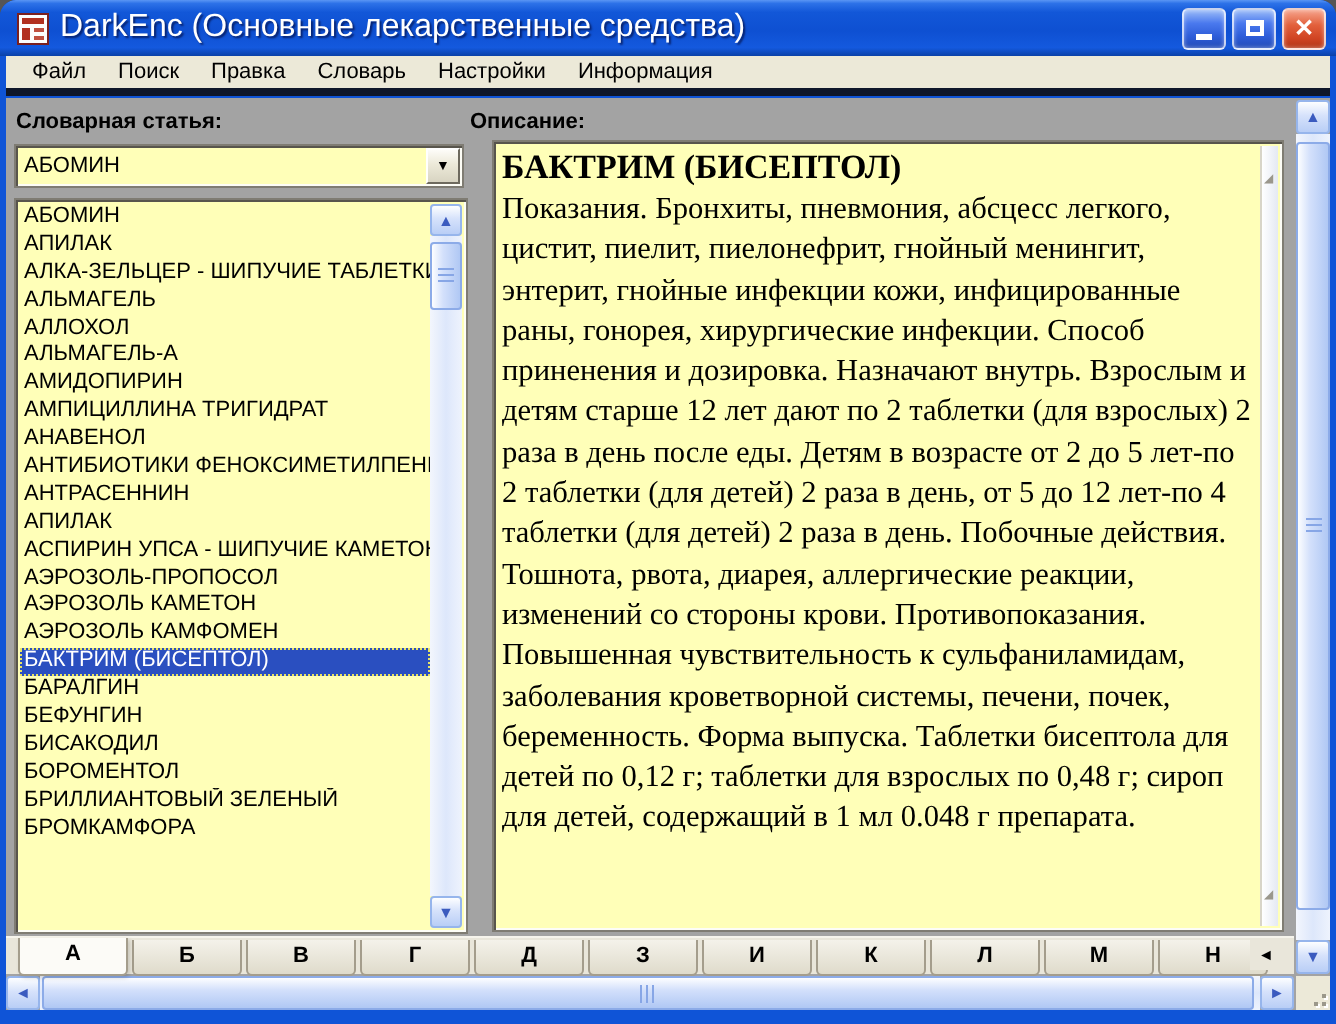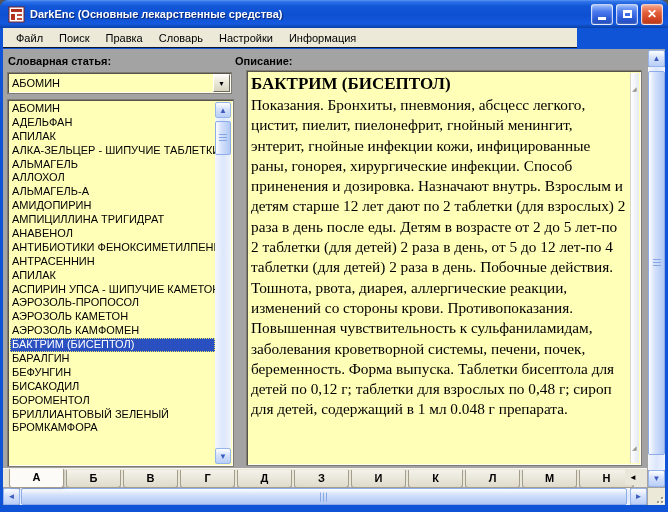--- a/index.html
+++ b/index.html
@@ -12,21 +12,21 @@
   }
   
   .titlebar{
     position:absolute;left:0;top:0;width:668px;height:28px;
     background:linear-gradient(180deg,#5a96f4 0%,#2d72e8 6%,#1257d8 22%,#0e50d2 55%,#1459de 85%,#0a41a8 100%);
     border-radius:8px 8px 0 0;
     display:flex;align-items:center;
   }
   .app-icon{width:17px;height:17px;margin:0 5px 0 8px;flex:none;}
   .title-text{
-    color:#fff;font-weight:bold;font-size:11px;
+    color:#fff;font-weight:normal;font-size:16px;
     text-shadow:1px 1px 1px rgba(0,0,40,.6);
     white-space:nowrap;overflow:hidden;flex:1;
   }
   .caption-buttons{display:flex;gap:3px;margin-right:5px;}
   .cap-btn{
     width:22px;height:21px;border-radius:3px;flex:none;
     border:1px solid rgba(255,255,255,.75);
     display:flex;align-items:center;justify-content:center;
     color:#fff;font-weight:bold;font-size:11px;line-height:1;
     background:linear-gradient(180deg,#9dbdf8 0%,#4a79ee 35%,#2d5cd8 70%,#234cb8 100%);
@@ -34,22 +34,22 @@
     cursor:default;
   }
   .cap-btn.close{
     background:linear-gradient(180deg,#f6a48c 0%,#e2603c 40%,#d04423 75%,#b23617 100%);
     font-size:12px;
   }
   .cap-btn .min-glyph{display:block;width:8px;height:3px;background:#fff;margin-top:9px;}
   .cap-btn .max-glyph{display:block;width:9px;height:8px;border:2px solid #fff;border-top-width:3px;}
   
   .menubar{
-    position:absolute;left:3px;top:28px;width:574px;height:20px;
-    background:#ece9d8;border-bottom:1px solid #0f172a;
+    position:absolute;left:3px;top:28px;width:662px;height:20px;
+    background:#ece9d8;border-bottom:4px solid #0f172a;
     display:flex;align-items:center;padding-left:5px;
   }
   .menu-item{font-size:11px;color:#000;padding:3px 8px;white-space:nowrap;}
   
   .client{
     position:absolute;left:3px;top:49px;width:662px;height:456px;
     background:#a3a3a3;
   }
   .panel-label{position:absolute;font-size:11px;font-weight:bold;color:#000;white-space:nowrap;}
   
@@ -228,21 +228,20 @@
       <div class="combo-value">АБОМИН</div>
       <div class="combo-btn">
           <span>▼</span>
         </div>
     </div>
 
     <div class="listbox">
       <div class="list-inner">
 
       <div class="list-item">АБОМИН</div>
-          <div class="list-item">АДЕЛЬФАН</div>
           <div class="list-item">АПИЛАК</div>
           <div class="list-item">АЛКА-ЗЕЛЬЦЕР - ШИПУЧИЕ ТАБЛЕТКИ</div>
           <div class="list-item">АЛЬМАГЕЛЬ</div>
           <div class="list-item">АЛЛОХОЛ</div>
           <div class="list-item">АЛЬМАГЕЛЬ-А</div>
           <div class="list-item">АМИДОПИРИН</div>
           <div class="list-item">АМПИЦИЛЛИНА ТРИГИДРАТ</div>
           <div class="list-item">АНАВЕНОЛ</div>
           <div class="list-item">АНТИБИОТИКИ ФЕНОКСИМЕТИЛПЕНИ</div>
           <div class="list-item">АНТРАСЕННИН</div>

